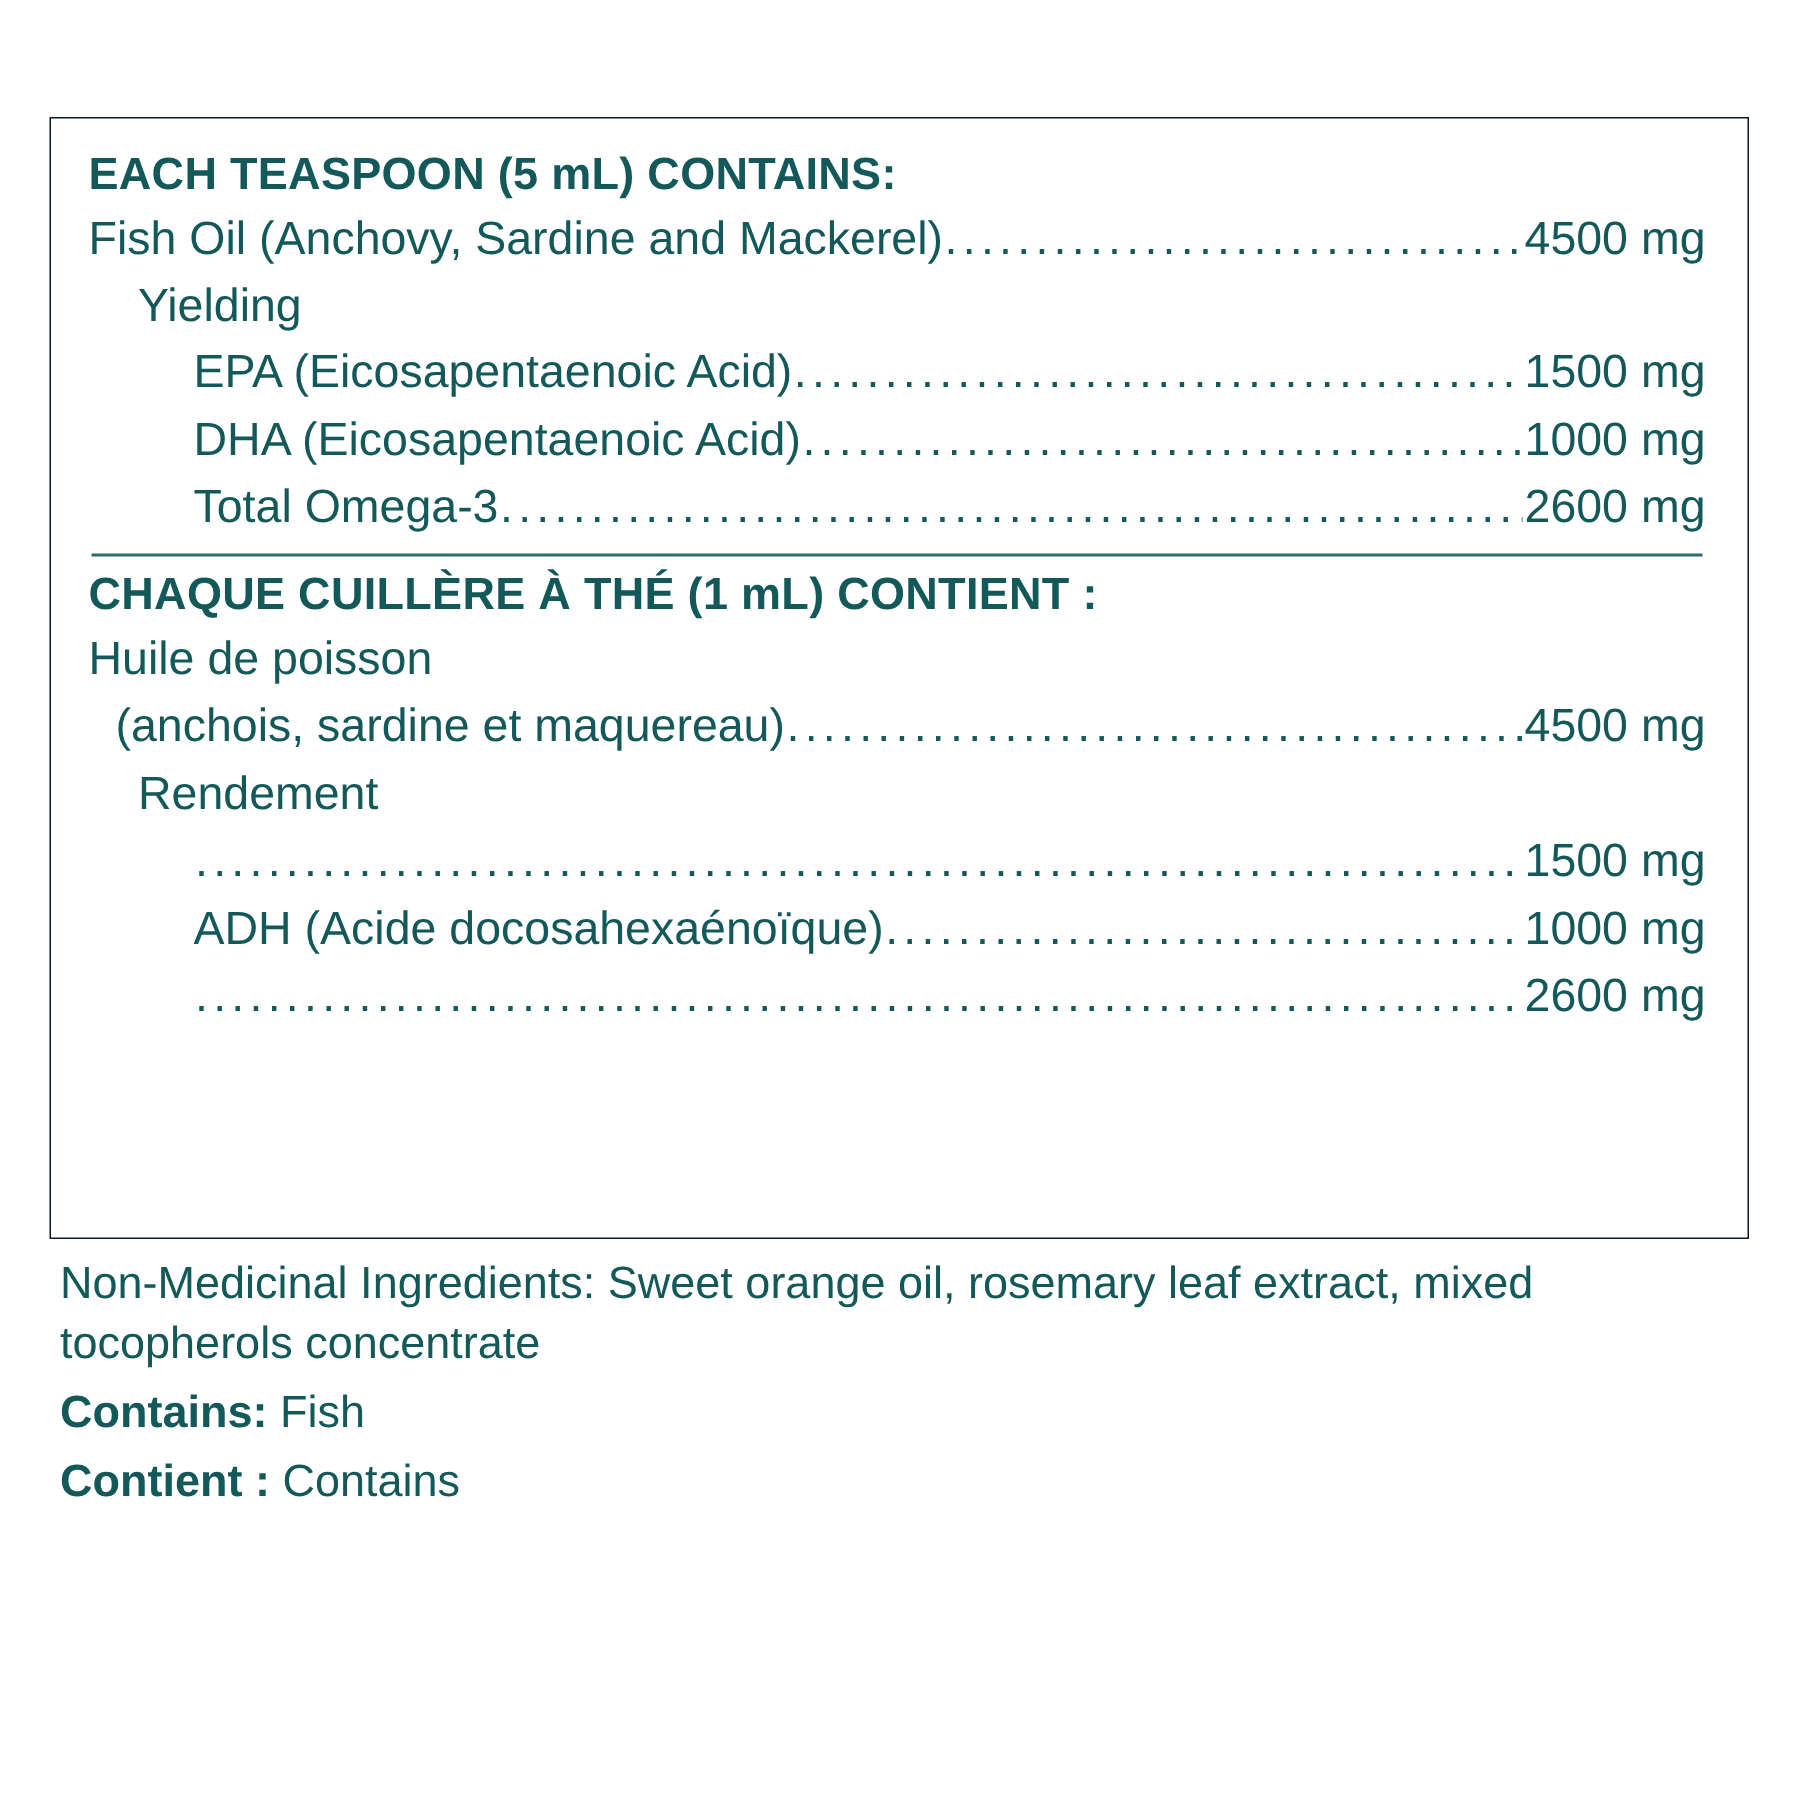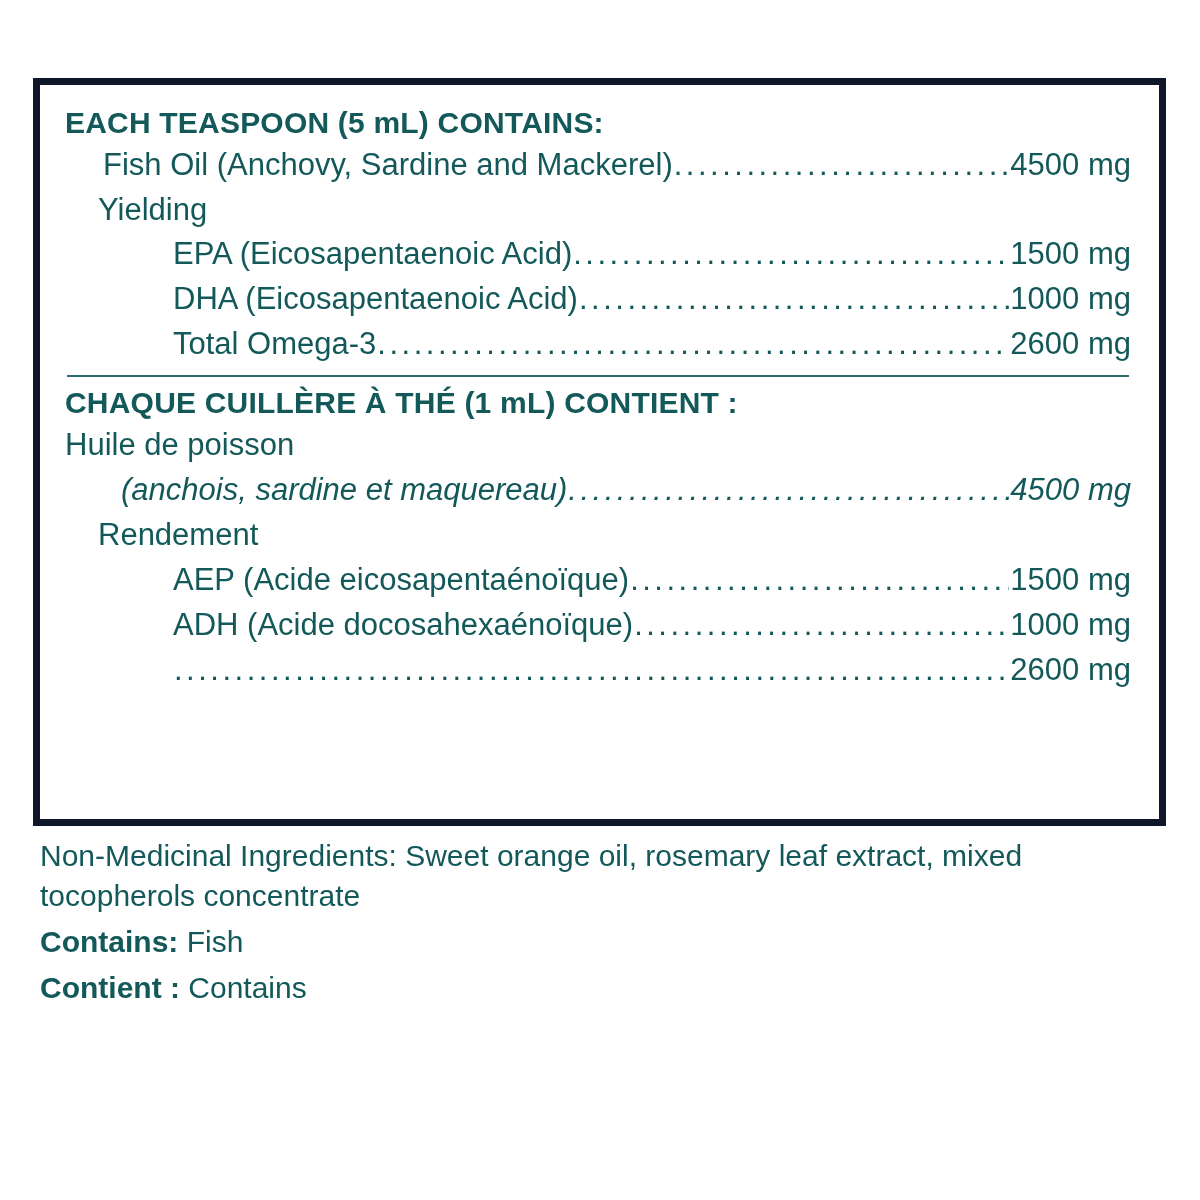--- a/index.html
+++ b/index.html
@@ -20,42 +20,41 @@
     top: 0;
     width: 1200px;
     height: 1200px;
   }
   .panel {
     position: absolute;
     left: 33px;
     top: 78px;
     width: 1133px;
     height: 748px;
-    border: 7px solid #0f172a;
+    border: 1px solid #0f172a;
     box-sizing: border-box;
   }
   .panel-inner {
     padding: 18px 28px 0 25px;
   }
   .sec-title {
     font-weight: bold;
     font-size: 30px;
     letter-spacing: 0.2px;
     line-height: 1.32;
     color: #14595a;
     white-space: nowrap;
   }
   .row {
     display: flex;
     align-items: center;
     font-size: 31px;
     line-height: 1.45;
     color: #14595a;
     white-space: nowrap;
-    margin-left: 38px;
   }
   .row .nm {
     flex: 0 0 auto;
   }
   .row .dots {
     flex: 1 1 auto;
     overflow: hidden;
     white-space: nowrap;
     margin: 0 1px;
     font-size: 31px;
@@ -67,21 +66,21 @@
     text-align: right;
   }
   .plain {
     font-size: 31px;
     line-height: 1.45;
     color: #14595a;
     white-space: nowrap;
   }
   .ind1 { padding-left: 33px; }
   .ind2 { padding-left: 70px; }
-  .ind-fr { padding-left: 18px; font-style: italic; }
+  .ind-fr { padding-left: 18px; }
   .divider {
     border-top: 2px solid #2e6b6c;
     margin: 8px 2px 6px 2px;
   }
   .below {
     position: absolute;
     left: 40px;
     top: 836px;
     width: 1120px;
   }
@@ -145,21 +144,20 @@
 
       <div class="row ind-fr">
         <span class="nm">(anchois, sardine et maquereau)</span>
         <span class="dots">...................................................................................</span>
         <span class="amt">4500 mg</span>
       </div>
 
       <div class="plain ind1">Rendement</div>
 
       <div class="row ind2">
-        <span class="nm">AEP (Acide eicosapentaénoïque)</span>
         <span class="dots">...................................................................................</span>
         <span class="amt">1500 mg</span>
       </div>
 
       <div class="row ind2">
         <span class="nm">ADH (Acide docosahexaénoïque)</span>
         <span class="dots">...................................................................................</span>
         <span class="amt">1000 mg</span>
       </div>
 

